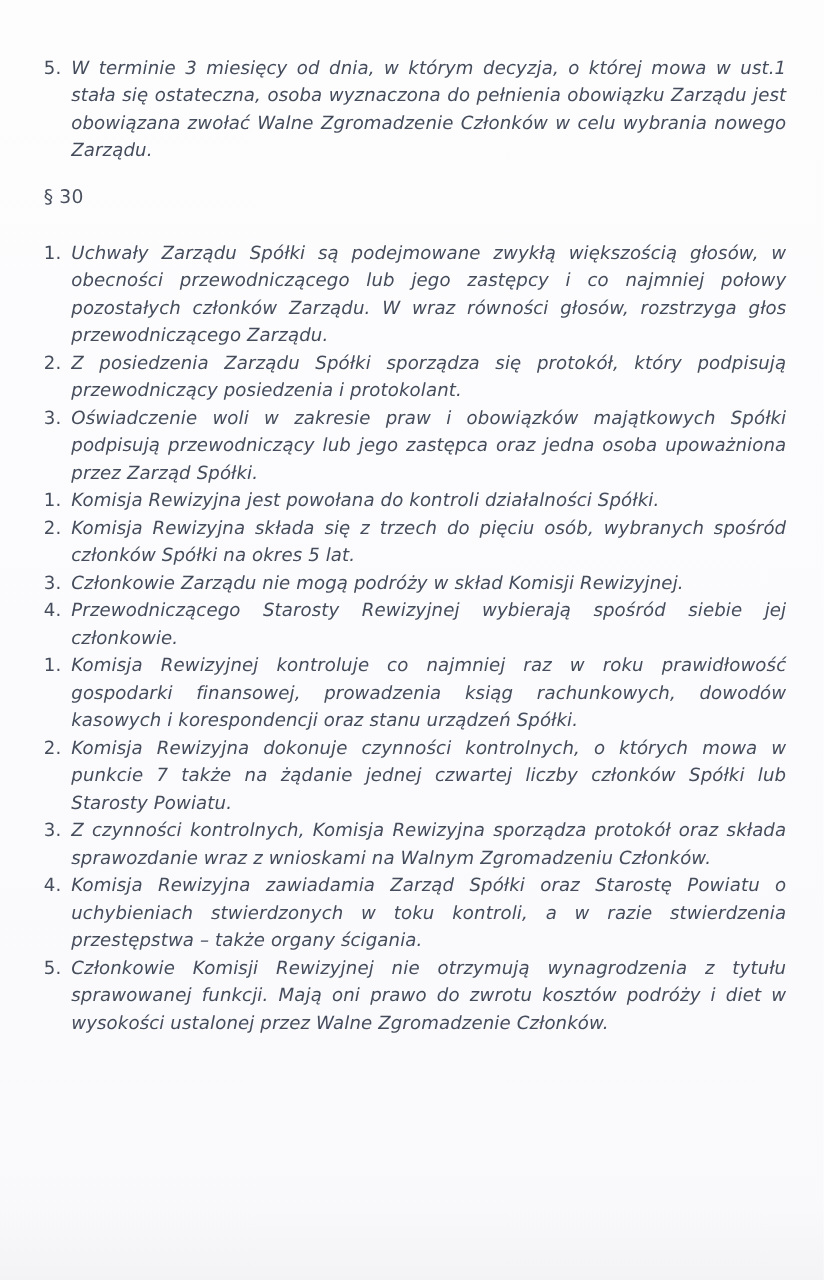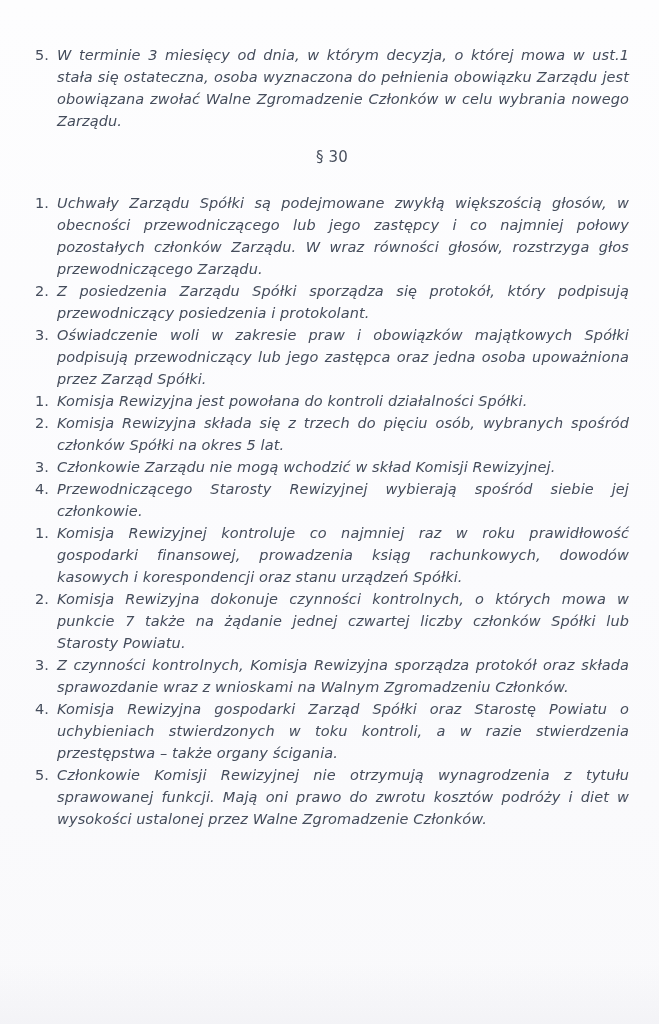--- a/index.html
+++ b/index.html
@@ -35,21 +35,21 @@
     flex: 0 0 22px;
     white-space: nowrap;
   }
   .num-item .txt {
     flex: 1 1 auto;
     text-align: justify;
     text-justify: inter-word;
     font-style: italic;
   }
   .section-heading {
-    text-align: center;
+    text-align: left;
     font-size: 15px;
     margin: 14px 0 24px 0;
     font-weight: normal;
     color: #49505e;
   }
   
   .scan-smudge {
     position: absolute;
     left: 0;
     bottom: 0;
@@ -91,21 +91,21 @@
     <div class="num-item">
       <span class="num">1.</span>
       <span class="txt">Komisja Rewizyjna jest powołana do kontroli działalności Spółki.</span>
     </div>
     <div class="num-item">
       <span class="num">2.</span>
       <span class="txt">Komisja Rewizyjna składa się z trzech do pięciu osób, wybranych spośród członków Spółki na okres 5 lat.</span>
     </div>
     <div class="num-item">
       <span class="num">3.</span>
-      <span class="txt">Członkowie Zarządu nie mogą wchodzić w skład Komisji Rewizyjnej.</span>
+      <span class="txt">Członkowie Zarządu nie mogą podróży w skład Komisji Rewizyjnej.</span>
     </div>
     <div class="num-item">
       <span class="num">4.</span>
       <span class="txt">Przewodniczącego Starosty Rewizyjnej wybierają spośród siebie jej członkowie.</span>
     </div>
   </div>
 
   <div class="num-list">
     <div class="num-item">
       <span class="num">1.</span>
@@ -114,21 +114,21 @@
     <div class="num-item">
       <span class="num">2.</span>
       <span class="txt">Komisja Rewizyjna dokonuje czynności kontrolnych, o których mowa w punkcie 7 także na żądanie jednej czwartej liczby członków Spółki lub Starosty Powiatu.</span>
     </div>
     <div class="num-item">
       <span class="num">3.</span>
       <span class="txt">Z czynności kontrolnych, Komisja Rewizyjna sporządza protokół oraz składa sprawozdanie wraz z wnioskami na Walnym Zgromadzeniu Członków.</span>
     </div>
     <div class="num-item">
       <span class="num">4.</span>
-      <span class="txt">Komisja Rewizyjna gospodarki Zarząd Spółki oraz Starostę Powiatu o uchybieniach stwierdzonych w toku kontroli, a w razie stwierdzenia przestępstwa – także organy ścigania.</span>
+      <span class="txt">Komisja Rewizyjna zawiadamia Zarząd Spółki oraz Starostę Powiatu o uchybieniach stwierdzonych w toku kontroli, a w razie stwierdzenia przestępstwa – także organy ścigania.</span>
     </div>
     <div class="num-item">
       <span class="num">5.</span>
       <span class="txt">Członkowie Komisji Rewizyjnej nie otrzymują wynagrodzenia z tytułu sprawowanej funkcji. Mają oni prawo do zwrotu kosztów podróży i diet w wysokości ustalonej przez Walne Zgromadzenie Członków.</span>
     </div>
   </div>
 
   <div class="scan-smudge"></div>
 </div>
 

